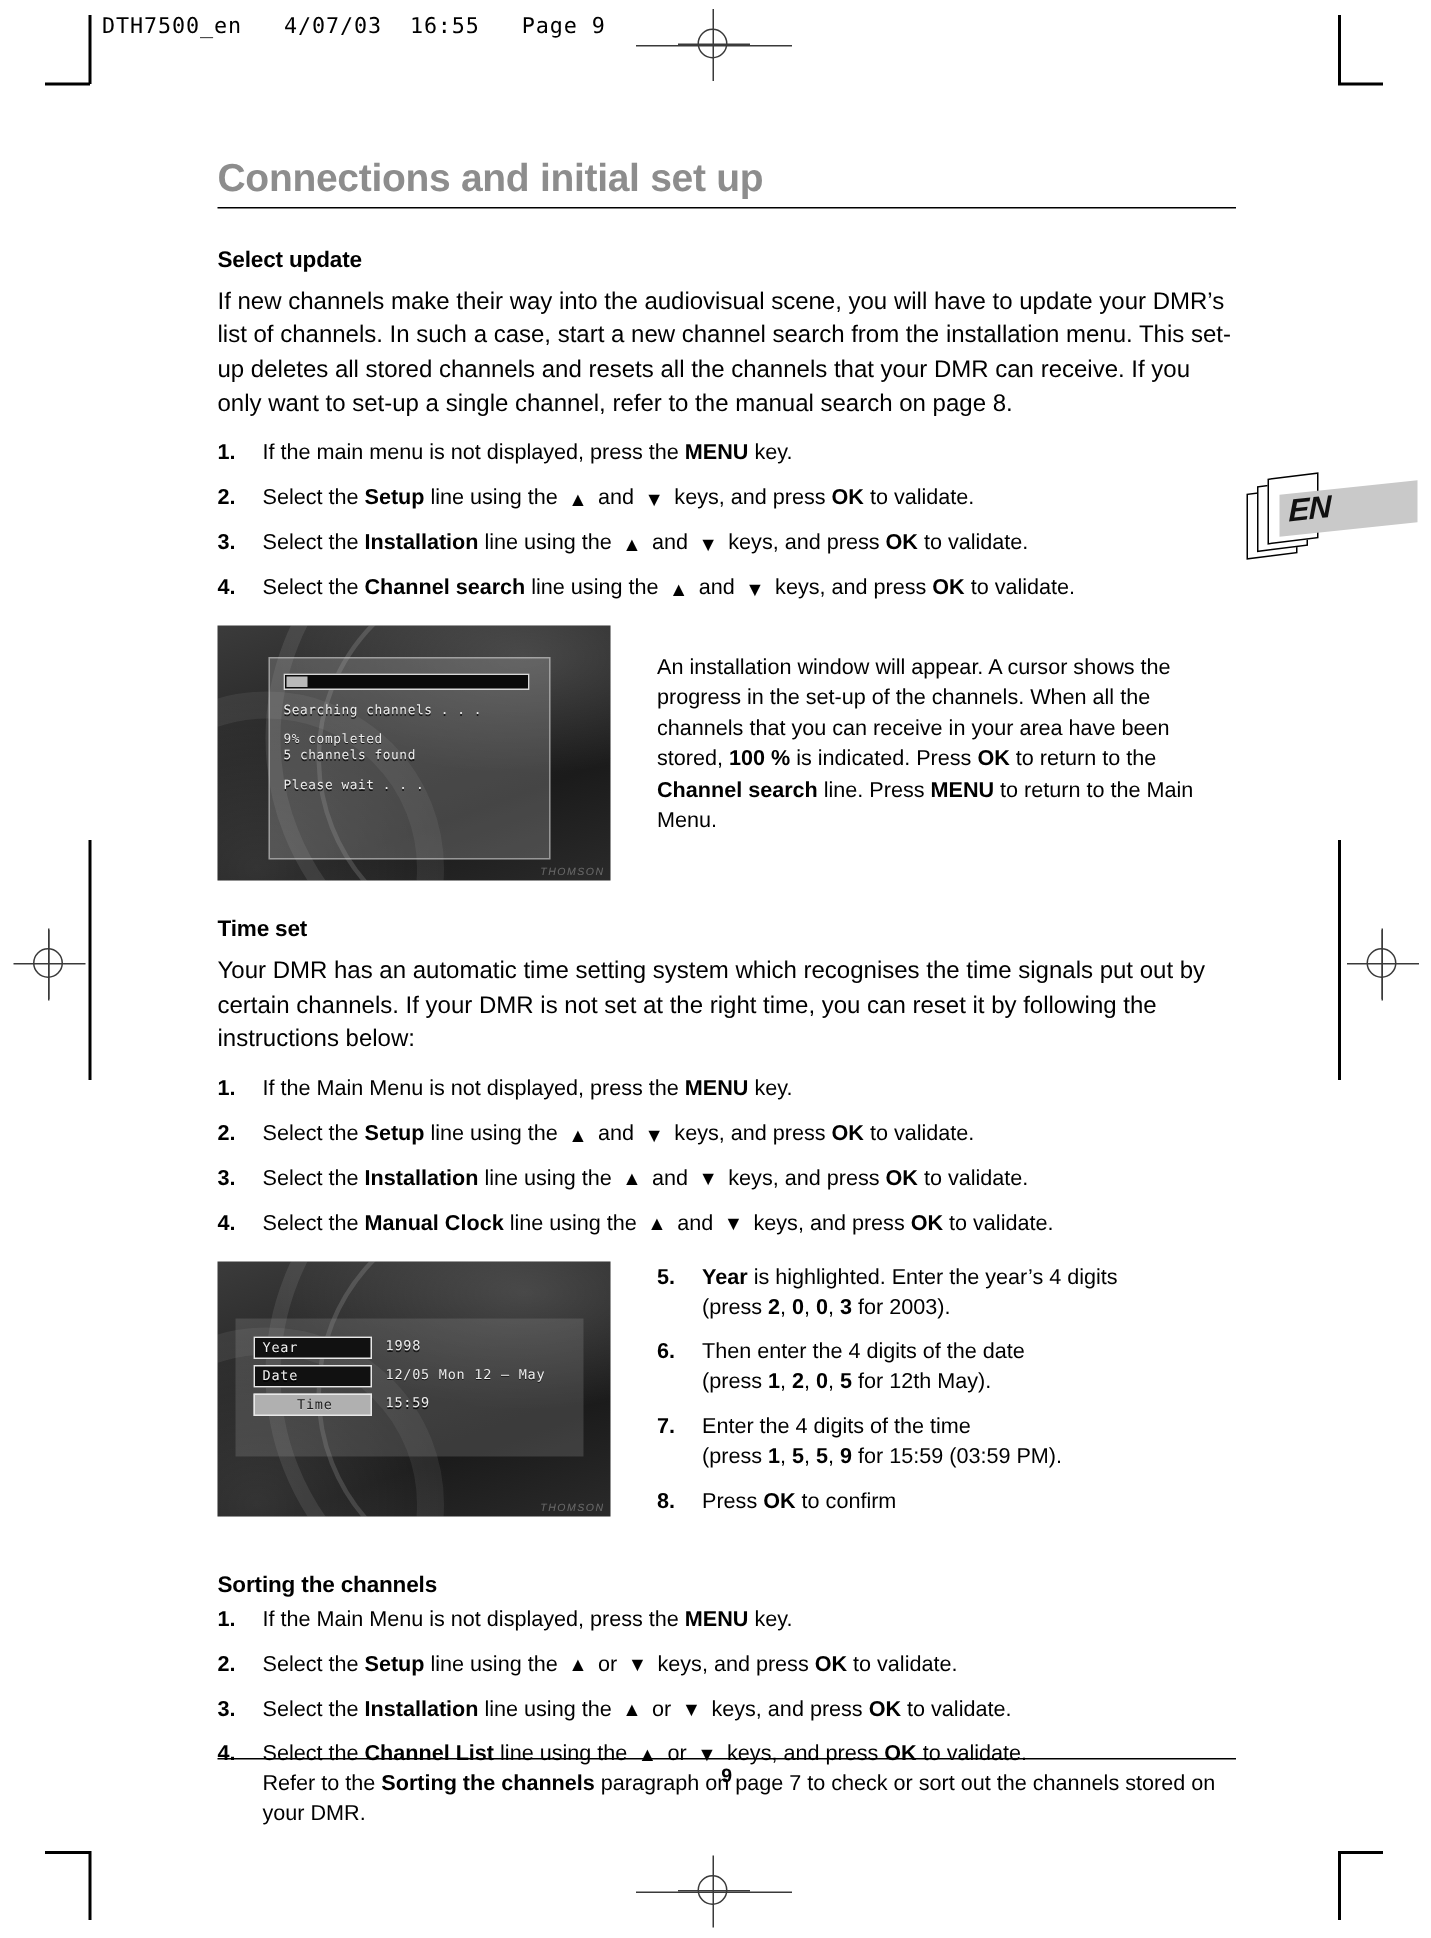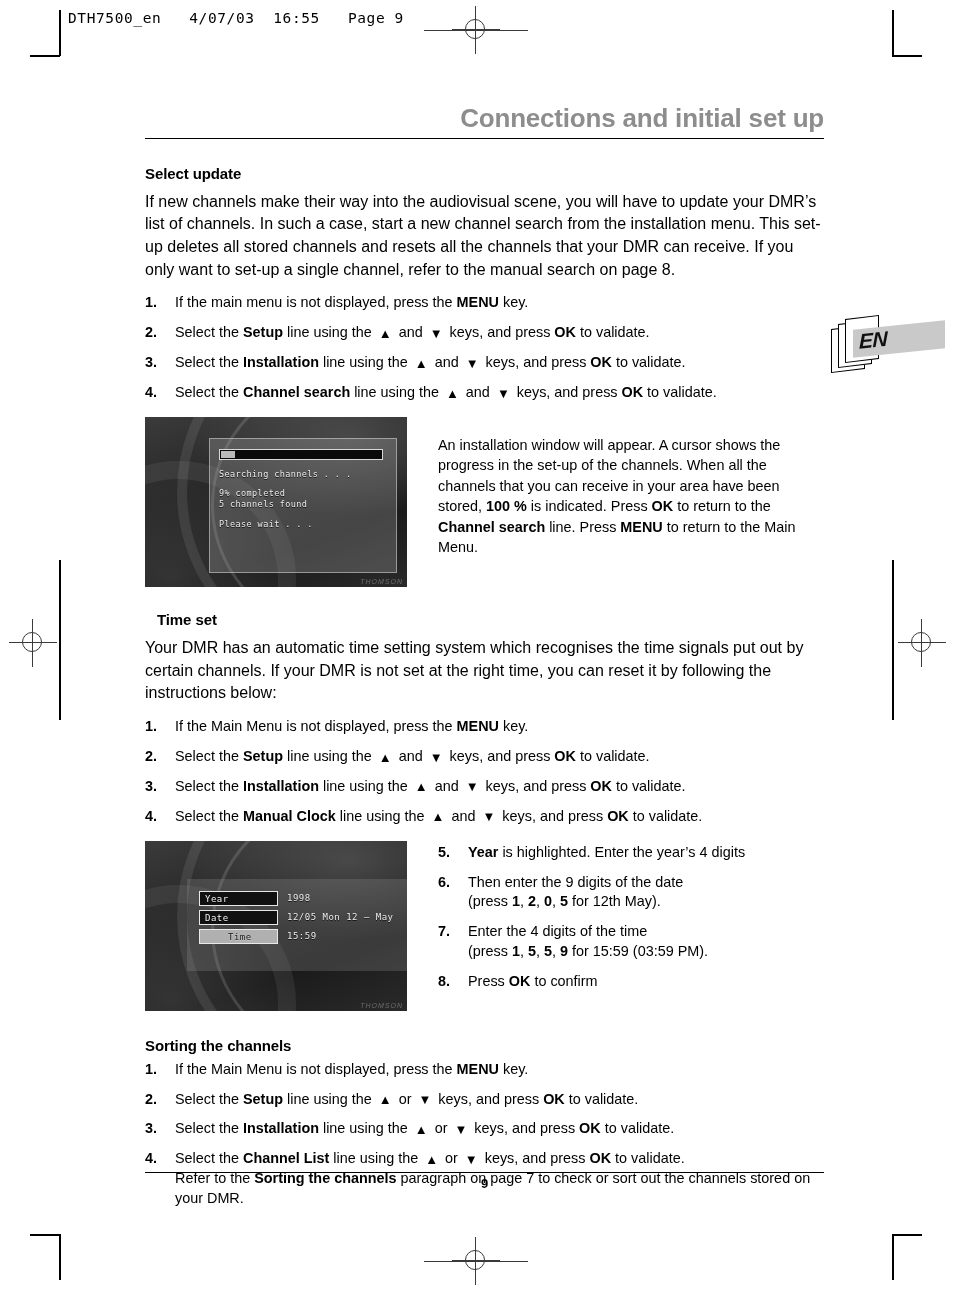--- a/index.html
+++ b/index.html
@@ -55,21 +55,21 @@
   }
 
   
   .page {
     position: absolute;
     left: 145px;
     top: 0;
     width: 679px;
   }
   .chapter-title {
-    text-align: right;
+    text-align: left;
     font-size: 26px;
     font-weight: bold;
     color: #8d8d8d;
     letter-spacing: -0.2px;
     margin: 0;
     padding-top: 104px;
     line-height: 1.1;
   }
   .rule-top {
     border-bottom: 1.6px solid #000;
@@ -176,21 +176,20 @@
 
   
   .tv-dialog {
     position: absolute;
     left: 34px; top: 21px;
     width: 188px; height: 135px;
     background: rgba(168,168,168,0.30);
     border: 1px solid rgba(215,215,215,0.55);
     box-sizing: border-box;
     padding: 10px 9px 0 9px;
-    margin-left: 30px;
   }
   .progress {
     width: 164px; height: 11px;
     background: #0a0a0a;
     border: 1px solid #d8d8d8;
     box-sizing: border-box;
     padding: 1px;
     margin-bottom: 9px;
   }
   .progress .fill {
@@ -405,21 +404,21 @@
           <span>9% completed</span>
           <span>5 channels found</span>
         </div>
         <div class="tv-line">Please wait . . .</div>
       </div>
       <div class="logo">THOMSON</div>
     </div>
     <div class="caption"><span>An installation window will appear. A cursor shows the progress in the set-up of the channels. When all the channels that you can receive in your area have been stored, </span><b>100 %</b><span> is indicated. Press </span><b>OK</b><span> to return to the </span><b>Channel search</b><span> line. Press </span><b>MENU</b><span> to return to the Main Menu.</span></div>
   </div>
 
-  <h2 class="section" style="margin-top:24px;margin-left:12px;">Time set</h2>
+  <h2 class="section" style="margin-top:24px;">Time set</h2>
   <p class="body">Your DMR has an automatic time setting system which recognises the time signals put out by certain channels. If your DMR is not set at the right time, you can reset it by following the instructions below:</p>
 
   <div class="steps">
     <div class="step">
       <span class="num">1.</span>
       <span class="txt"><span>If the Main Menu is not displayed, press the </span><b>MENU</b><span> key.</span></span>
     </div>
     <div class="step">
       <span class="num">2.</span>
       <span class="txt"><span>Select the </span><b>Setup</b><span> line using the </span><span class="arrow">▲</span><span> and </span><span class="arrow">▼</span><span> keys, and press </span><b>OK</b><span> to validate.</span></span>
@@ -452,25 +451,25 @@
           <div class="label">Time</div>
           <div class="value">15:59</div>
         </div>
       </div>
       <div class="logo">THOMSON</div>
     </div>
 
     <div class="caption tight">
       <div class="step">
         <span class="num">5.</span>
-        <span class="txt"><b>Year</b><span> is highlighted. Enter the year’s 4 digits</span></span>
+        <span class="txt"><b>Year</b><span> is highlighted. Enter the year’s 4 digits</span><span class="sub"><span>(press </span><b>2</b><span>, </span><b>0</b><span>, </span><b>0</b><span>, </span><b>3</b><span> for 2003).</span></span></span>
       </div>
       <div class="step">
         <span class="num">6.</span>
-        <span class="txt"><span>Then enter the 9 digits of the date</span><span class="sub"><span>(press </span><b>1</b><span>, </span><b>2</b><span>, </span><b>0</b><span>, </span><b>5</b><span> for 12th May).</span></span></span>
+        <span class="txt"><span>Then enter the 4 digits of the date</span><span class="sub"><span>(press </span><b>1</b><span>, </span><b>2</b><span>, </span><b>0</b><span>, </span><b>5</b><span> for 12th May).</span></span></span>
       </div>
       <div class="step">
         <span class="num">7.</span>
         <span class="txt"><span>Enter the 4 digits of the time</span><span class="sub"><span>(press </span><b>1</b><span>, </span><b>5</b><span>, </span><b>5</b><span>, </span><b>9</b><span> for 15:59 (03:59 PM).</span></span></span>
       </div>
       <div class="step">
         <span class="num">8.</span>
         <span class="txt"><span>Press </span><b>OK</b><span> to confirm</span></span>
       </div>
     </div>

